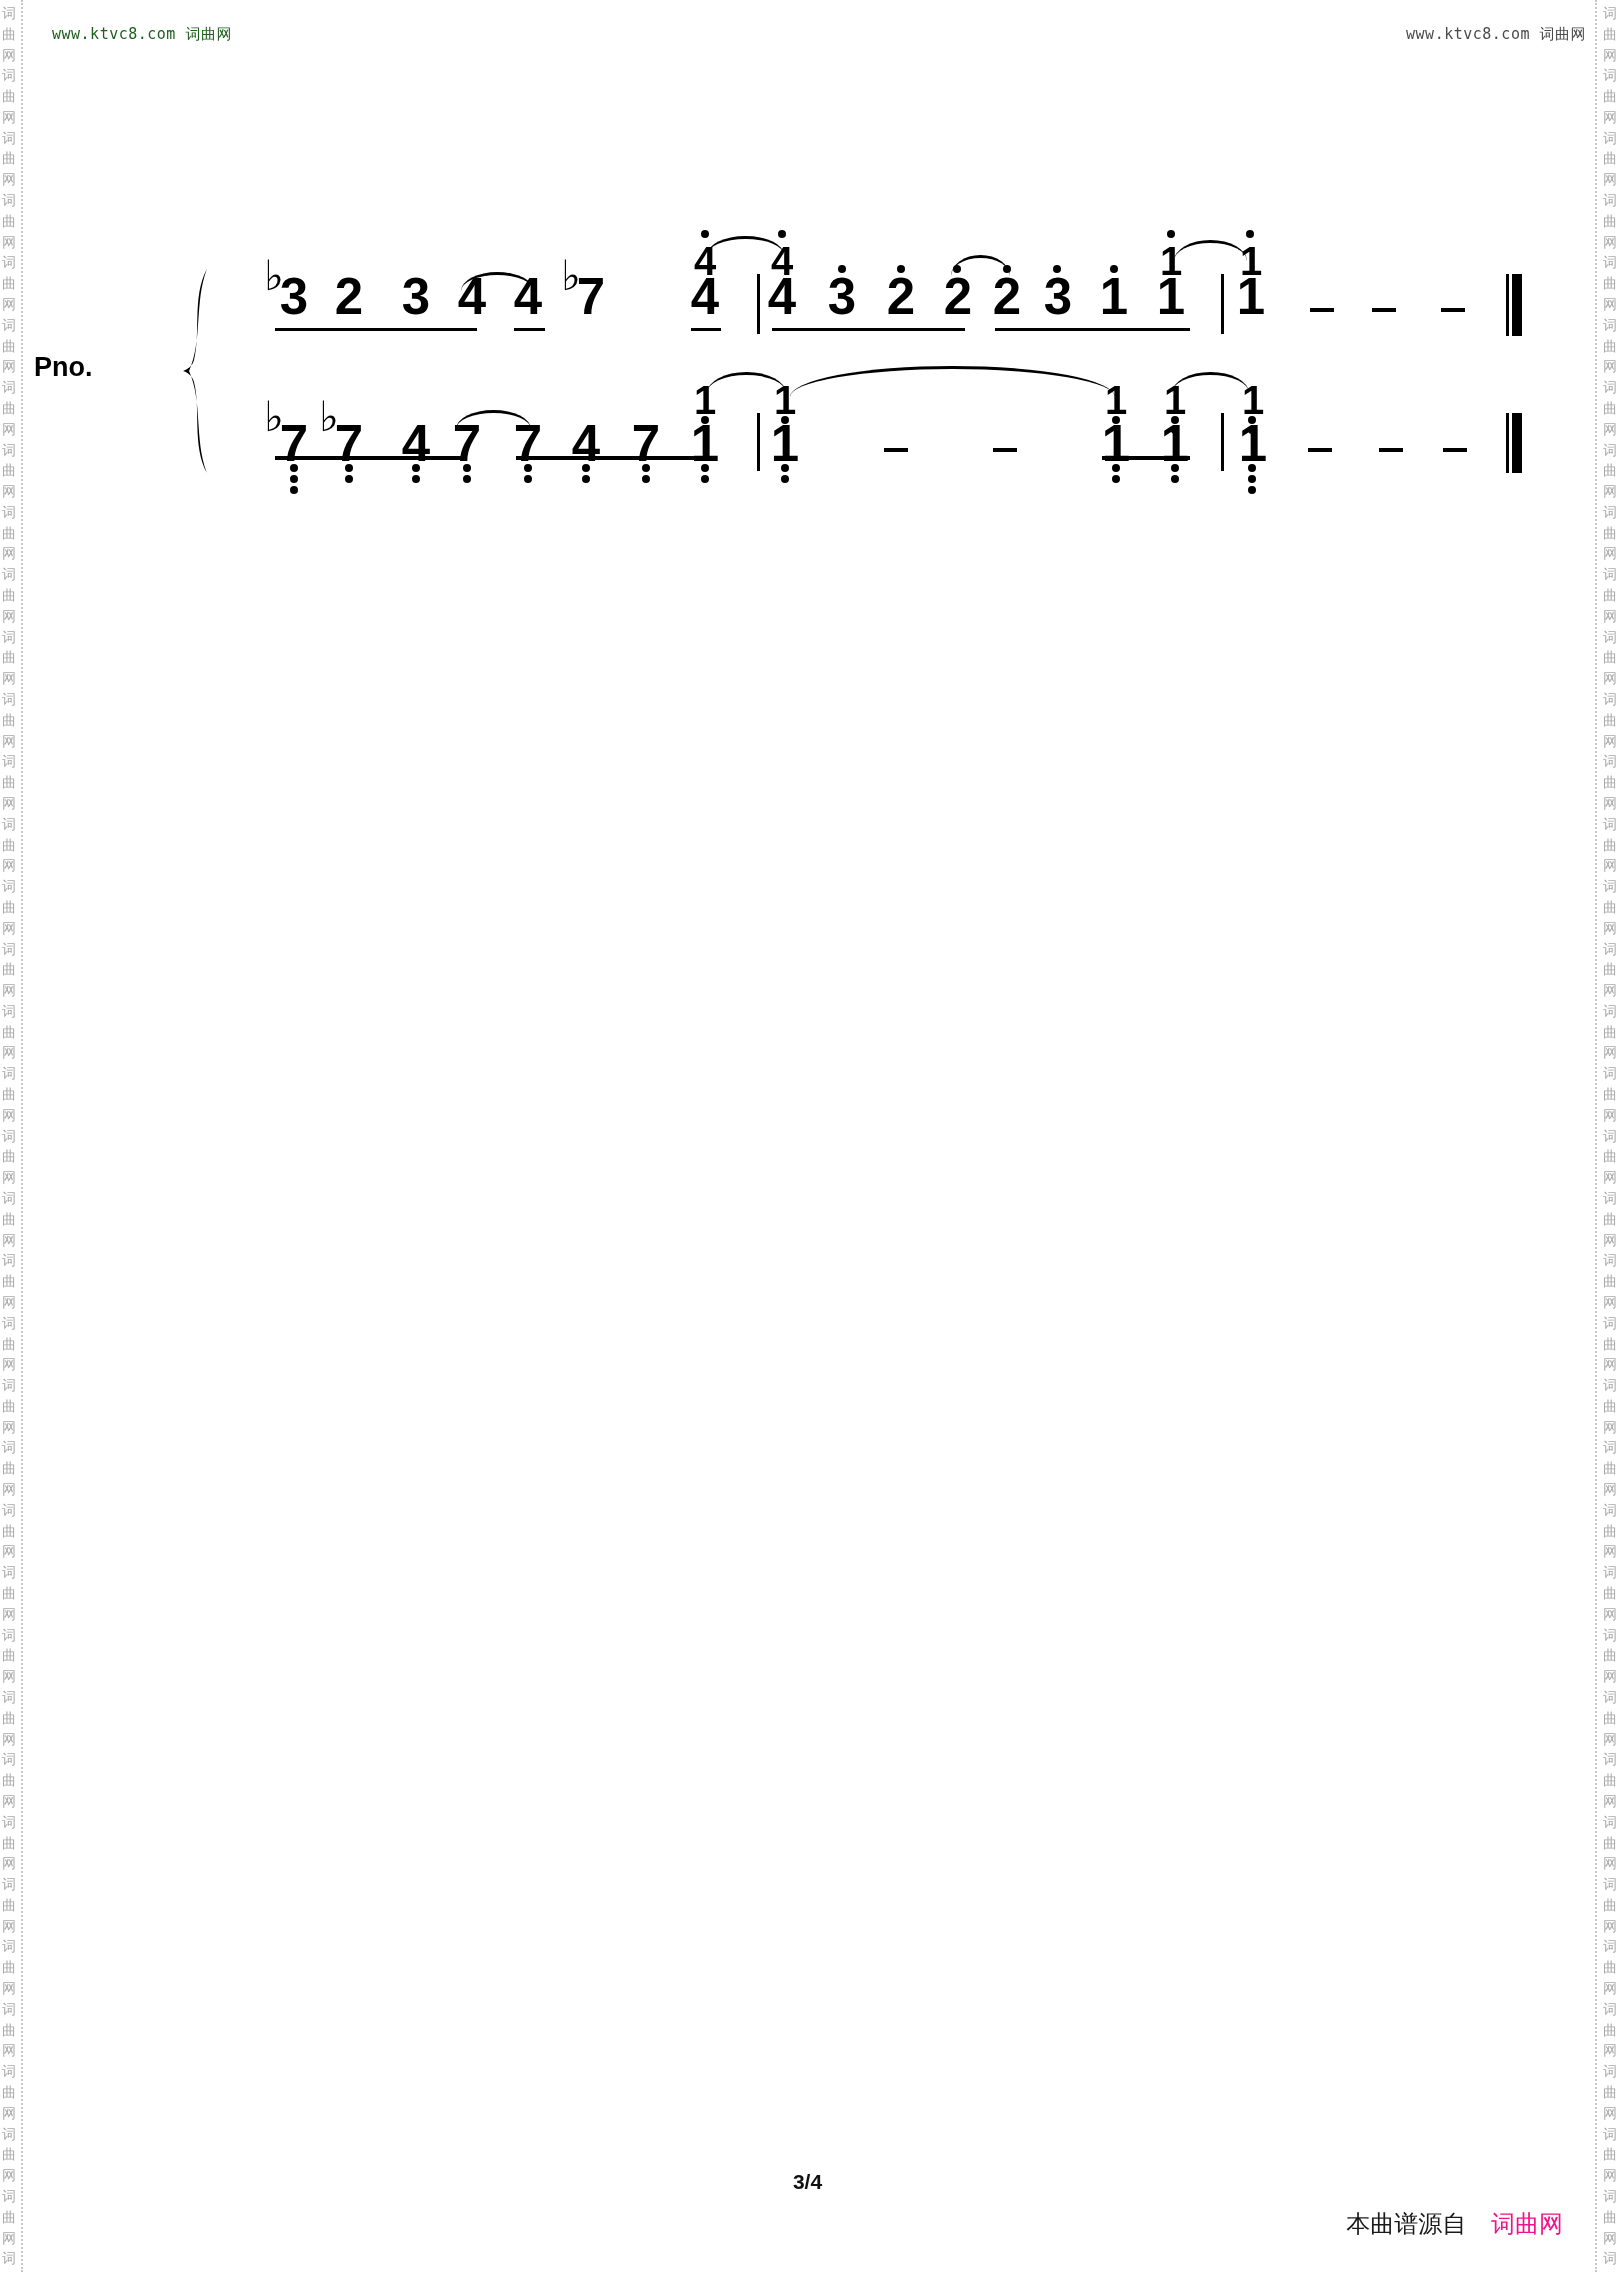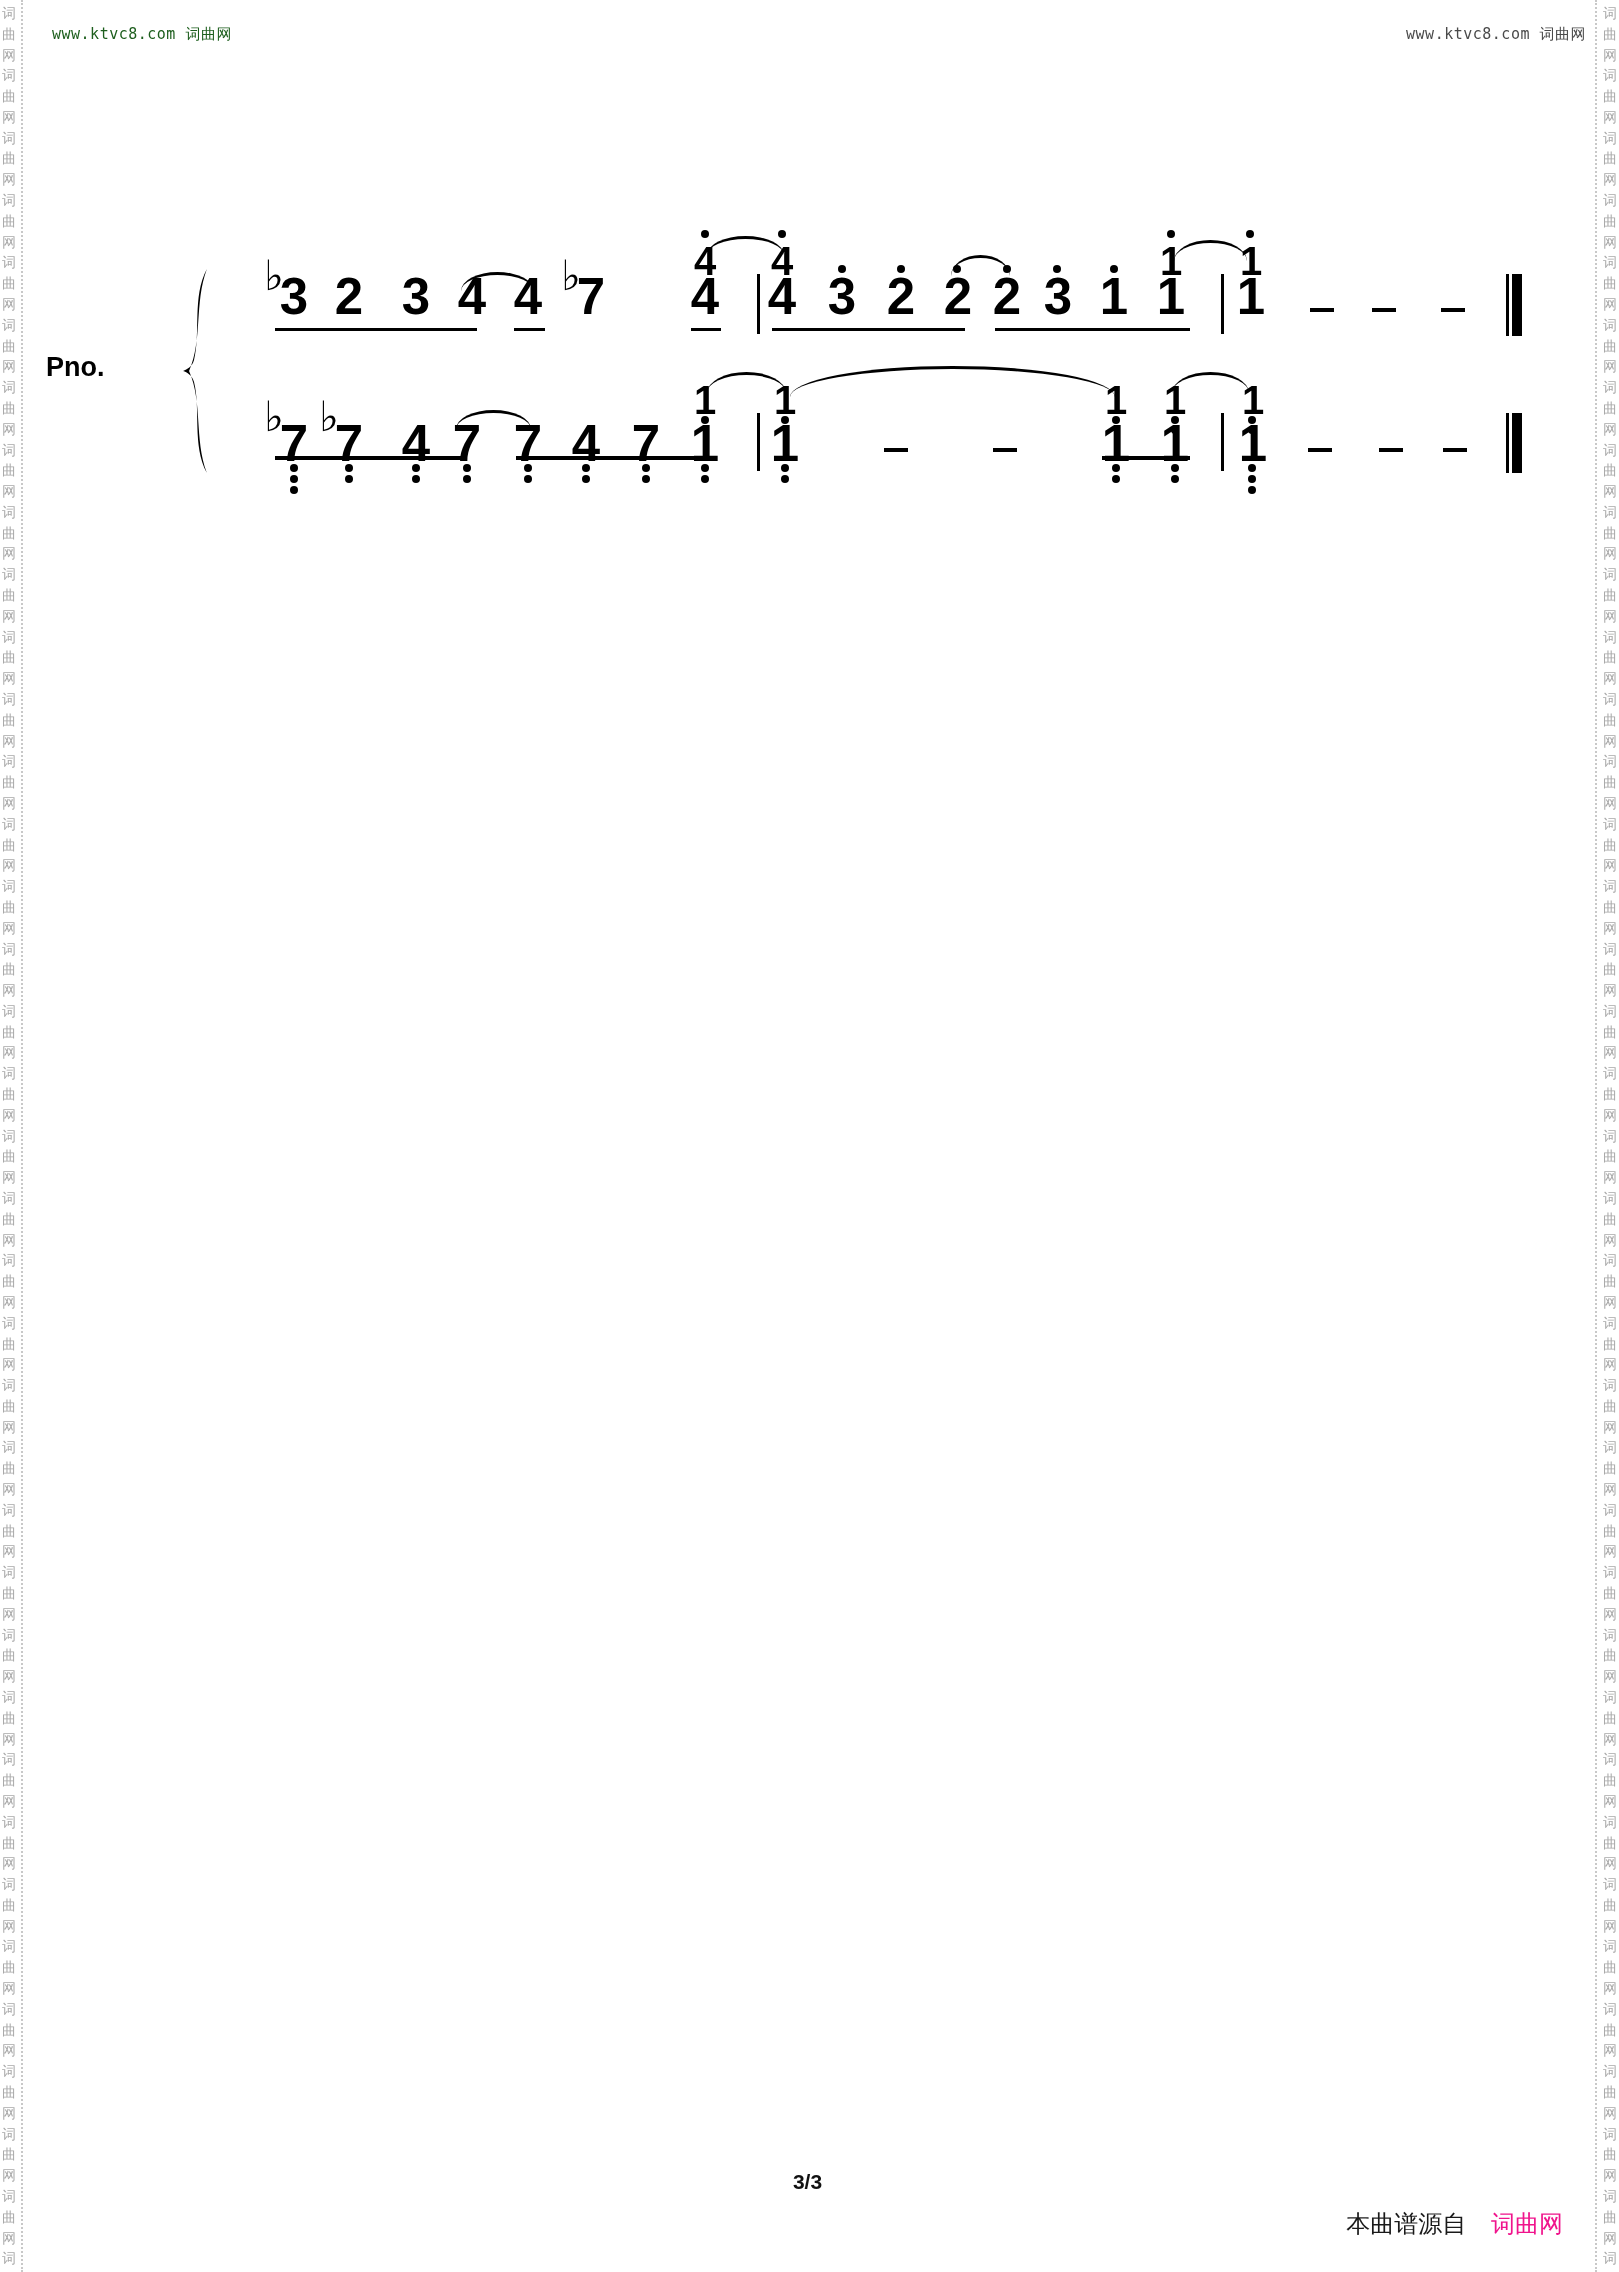--- a/index.html
+++ b/index.html
@@ -10,21 +10,21 @@
   #wm-right{left:1601px;}
   .wm-char{position:absolute;left:0;width:100%;text-align:center;
            font:14px/1 "DejaVu Sans",sans-serif;}
   .divider{position:absolute;top:0;height:2272px;width:0;border-left:2px dotted #c8c8c8;}
   #div-left{left:21px;}
   #div-right{left:1595px;}
   .hdr{position:absolute;top:25px;font:15px/1.2 "DejaVu Sans Mono","Liberation Mono",monospace;
        letter-spacing:0.5px;white-space:nowrap;}
   #hdr-left{left:52px;}
   #hdr-right{right:34px;}
-  #pno-label{position:absolute;left:46px;top:354px;font:600 27px/1 "Liberation Sans",sans-serif;color:#000;}
+  #pno-label{position:absolute;left:34px;top:354px;font:600 27px/1 "Liberation Sans",sans-serif;color:#000;}
   #brace{position:absolute;left:182px;top:269px;}
   
   .num{position:absolute;width:34px;text-align:center;color:#000;
        font:700 51px/1 "Liberation Sans","DejaVu Sans",sans-serif;}
   .num-sm{position:absolute;width:34px;text-align:center;color:#000;
        font:700 40px/1 "Liberation Sans","DejaVu Sans",sans-serif;}
   .flat{position:absolute;width:14px;text-align:center;color:#000;
        font:700 42px/1 "DejaVu Sans",sans-serif;}
   .dot{position:absolute;width:8px;height:8px;border-radius:50%;background:#000;}
   .bar{position:absolute;width:3px;background:#000;}
@@ -392,21 +392,21 @@
       <div class="bar-thick" style="left: 1512px; top: 413px; height: 60px;"></div>
       <div class="beam" style="left: 275px; top: 456px; width: 192px; height: 4px;"></div>
       <div class="beam" style="left: 516px; top: 456px; width: 200px; height: 4px;"></div>
       <div class="beam" style="left: 1102px; top: 456px; width: 88px; height: 4px;"></div>
       <div class="slur" style="left: 456px; top: 410px; width: 75px; height: 16px;"></div>
       <div class="slur" style="left: 707px; top: 372px; width: 79px; height: 18px;"></div>
       <div class="slur" style="left: 790px; top: 366px; width: 325px; height: 28px;"></div>
       <div class="slur" style="left: 1172px; top: 372px; width: 77px; height: 18px;"></div>
     </div>
 
-  <div id="page-num">3/3</div>
+  <div id="page-num">3/4</div>
 
   <div id="footer-src">
     <span id="footer-prefix" style="color: rgb(26, 26, 26);">本曲谱源自</span>
     <span id="footer-brand" style="color: rgb(240, 20, 140);">词曲网</span>
   </div>
 
 </div>
 
 
 </body></html>

